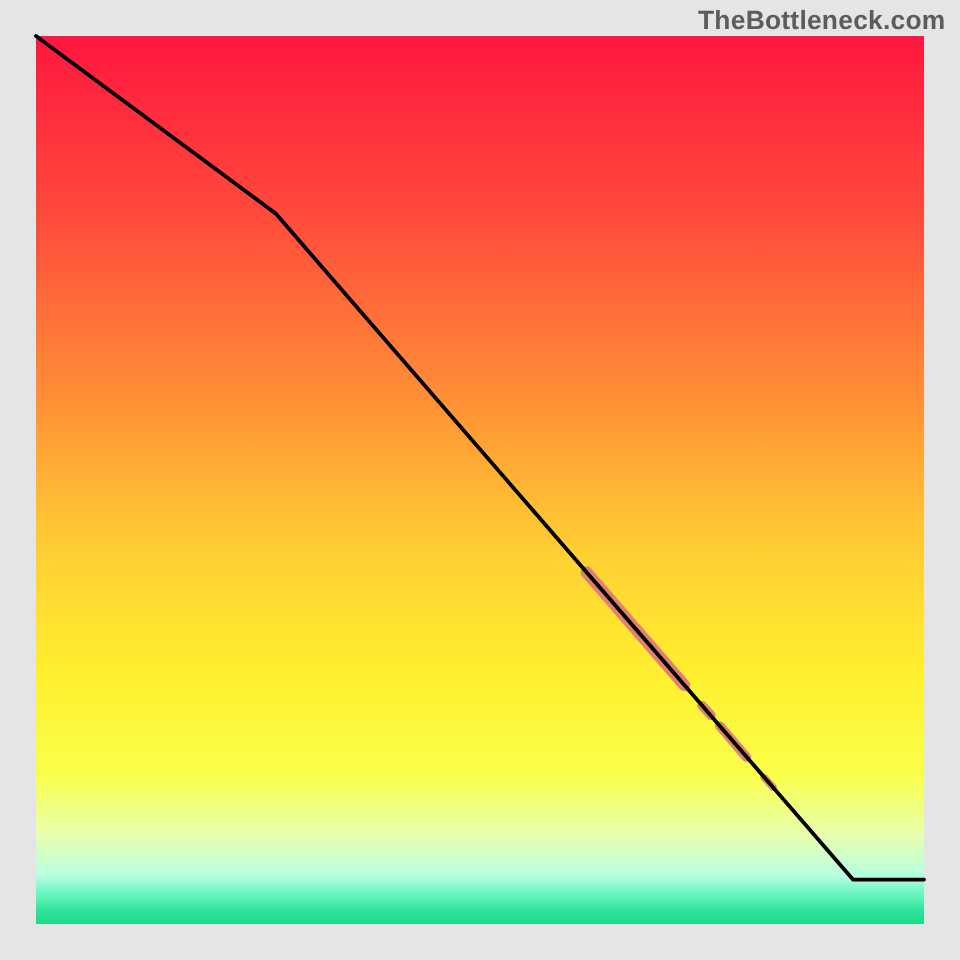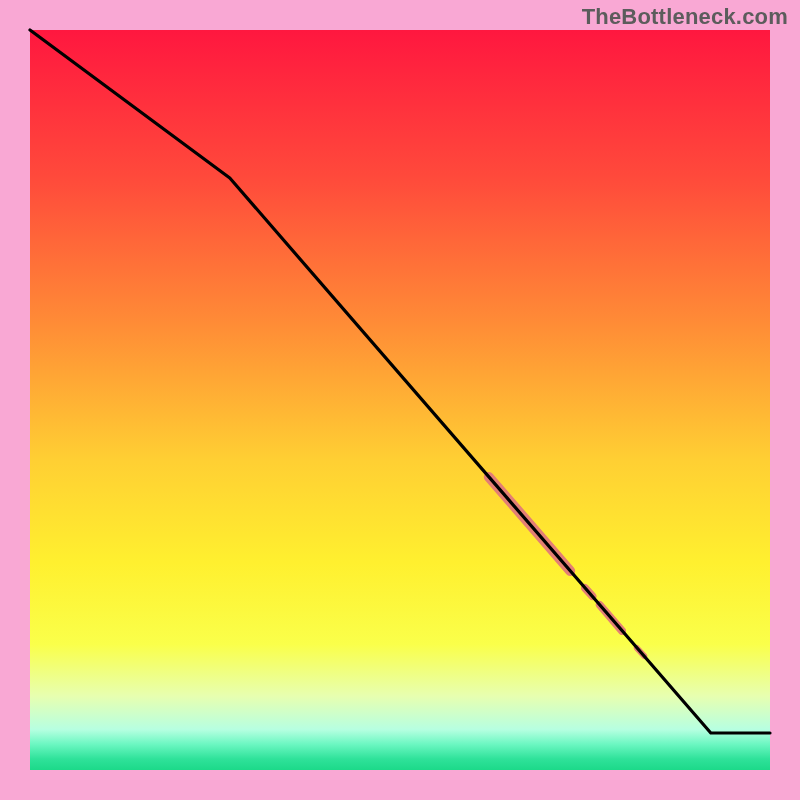--- a/index.html
+++ b/index.html
@@ -7,21 +7,21 @@
     padding: 0;
     width: 800px;
     height: 800px;
     overflow: hidden;
     background: #000;
   }
   .stage {
     position: relative;
     width: 800px;
     height: 800px;
-    background: #f9a8d4;
+    background: #e5e5e5;
   }
   svg {
     position: absolute;
     top: 0;
     left: 0;
   }
   .attribution {
     position: absolute;
     top: 4px;
     right: 12px;

